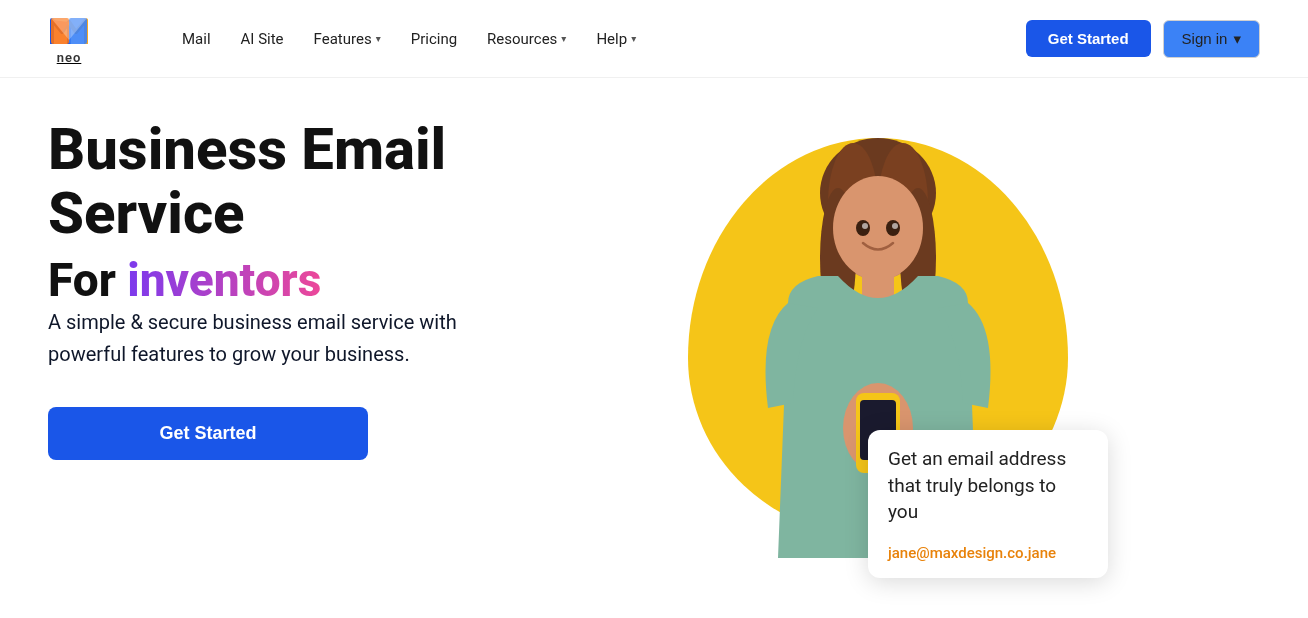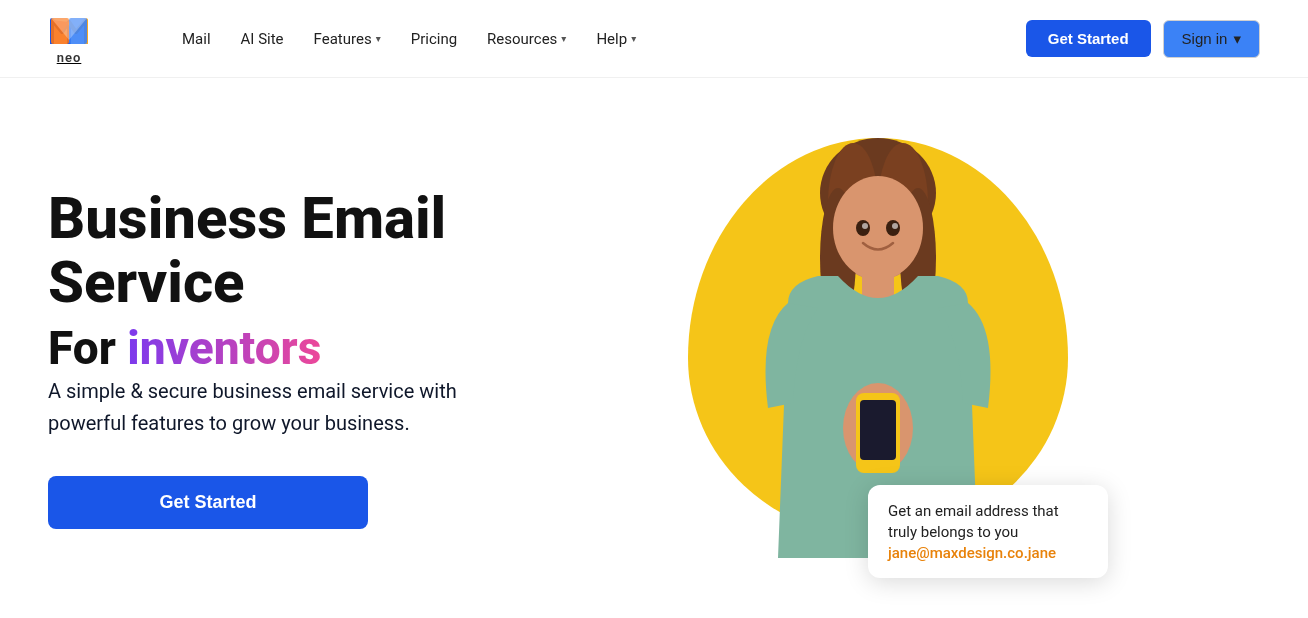--- a/index.html
+++ b/index.html
@@ -85,21 +85,21 @@
       cursor: pointer;
       display: flex;
       align-items: center;
       gap: 6px;
       white-space: nowrap;
     }
 
     
     .hero {
       display: flex;
-      align-items: center;
+      align-items: flex-start;
       padding: 40px 48px 20px 48px;
       min-height: 530px;
       position: relative;
     }
     .hero-content {
       flex: 1;
       max-width: 560px;
     }
     .hero-title {
       font-size: 58px;
@@ -185,24 +185,24 @@
       bottom: 20px;
       right: 0px;
       background: #fff;
       border-radius: 12px;
       padding: 16px 20px;
       box-shadow: 0 4px 24px rgba(0,0,0,0.15);
       z-index: 10;
       max-width: 240px;
     }
     .email-card-text {
-      font-size: 15px;
+      font-size: 19px;
       color: #222;
       line-height: 1.4;
-      margin-bottom: 1px;
+      margin-bottom: 18px;
     }
     .email-card-address {
       font-size: 15px;
       color: #e8820a;
       font-weight: 500;
     }
   </style>
 </head>
 <body>
 

